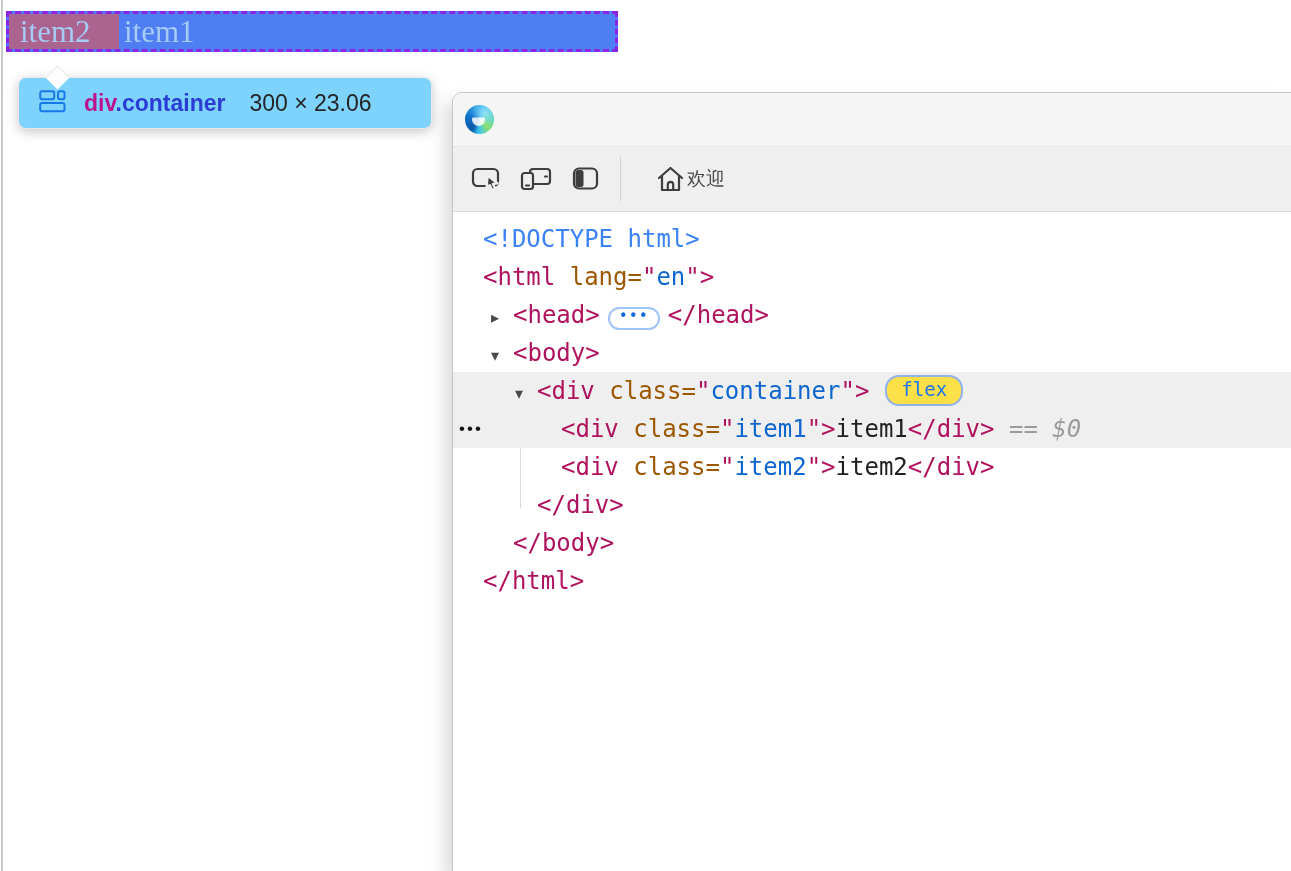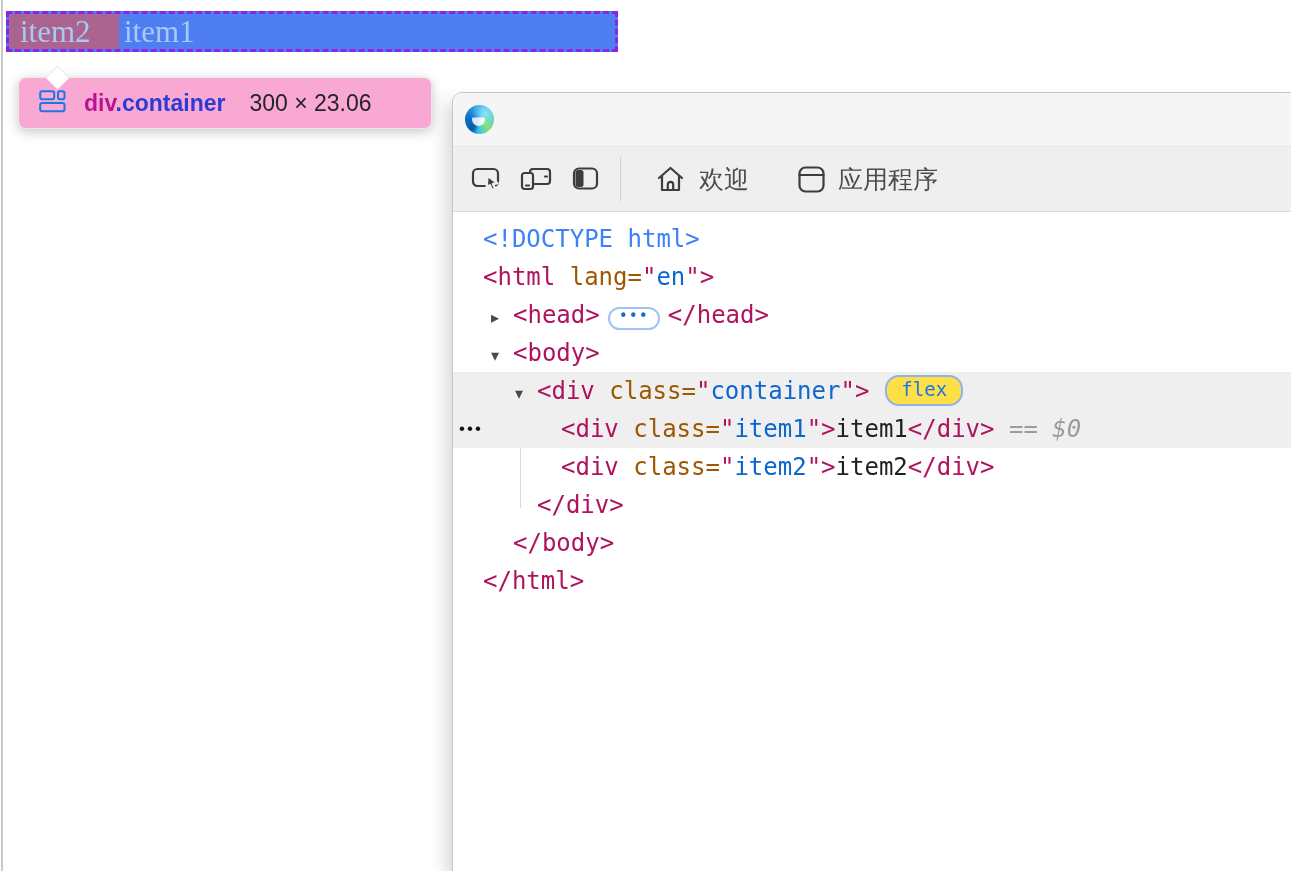--- a/index.html
+++ b/index.html
@@ -20,21 +20,21 @@
   .hl-text {
     position:absolute; top:0; height:100%; display:flex; align-items:center;
     font-family:"Liberation Serif", serif; font-size:31px; color:#a6cbf4; white-space:pre;
   }
   .hl-text.t2 { left:11px; }
   .hl-text.t1 { left:115px; }
 
   
   .tooltip {
     position:absolute; left:18px; top:77px; width:414px; height:52px;
-    background:#f9a8d4; border:1px solid #e9e9e9; border-radius:8px;
+    background:#7dd3fc; border:1px solid #e9e9e9; border-radius:8px;
     box-shadow:0 3px 12px rgba(0,0,0,.22);
     display:flex; align-items:center; padding:0 20px; z-index:30;
   }
   .tooltip::before {
     content:""; position:absolute; left:30px; top:-9px; width:16px; height:16px;
     background:#fff; transform:rotate(45deg);
     border-left:1px solid #e9e9e9; border-top:1px solid #e9e9e9;
   }
   .tt-flex-icon { flex:0 0 auto; margin-right:18px; }
   .tt-name { font-size:23px; font-weight:bold; white-space:pre; }
@@ -68,22 +68,22 @@
   .title-text { font-size:21px; color:#7a7a7a; white-space:nowrap; }
 
   .toolbar {
     height:65px; background:#efefef; border-bottom:1px solid #dcdcdc;
     display:flex; align-items:stretch; position:relative;
   }
   .toolbtn { width:50px; display:flex; align-items:center; justify-content:center; }
   .toolbtn:first-child { margin-left:8px; }
   .tsep { width:1px; background:#d2d2d2; margin:10px 9px; }
   .tab {
-    display:flex; align-items:center; gap:12px; padding:0 24px;
-    font-size:25px; color:#4c4c4c; position:relative; white-space:nowrap;
+    display:flex; align-items:center; padding:0 24px;
+    font-size:19px; color:#4c4c4c; position:relative; white-space:nowrap;
   }
   .tab.active { background:#ffffff; color:#151515; }
   .tab-underline {
     position:absolute; left:5px; right:5px; bottom:0; height:7px;
     border-radius:4px; background:#0f80e8;
   }
   .icon { stroke:#3d3d3d; stroke-width:2.2; fill:none; stroke-linecap:round; stroke-linejoin:round; }
 
   
   .code-panel { position:relative; padding-top:8px; height:665px; overflow:hidden;
@@ -172,27 +172,20 @@
     <div class="tab">
       <svg class="icon" width="33" height="30" viewBox="0 0 33 30">
         <path d="M5 14 L16.5 4 L28 14"></path>
         <path d="M8 12 V26 H25 V12"></path>
         <path d="M13.8 26 v-5.5 a2.7 2.7 0 0 1 5.4 0 V26"></path>
       </svg>
       <span>欢迎</span>
     </div>
 
 
-    <div class="tab">
-      <svg class="icon" width="29" height="29" viewBox="0 0 29 29">
-        <rect x="2.5" y="2.5" width="24" height="24" rx="6"></rect>
-        <line x1="2.5" y1="10" x2="26.5" y2="10"></line>
-      </svg>
-      <span>应用程序</span>
-    </div>
 
   </div>
 
   <div class="code-panel" id="code-panel">
     <div class="indent-guide"></div>
     <div id="code-lines">
         <div class="code-line" style="padding-left: 30px;"><span class="tk-muted">&lt;!DOCTYPE html&gt;</span></div>
         <div class="code-line" style="padding-left: 30px;"><span class="tk-tag">&lt;html</span><span class="tk-plain"> </span><span class="tk-attr">lang=</span><span class="tk-tag">"</span><span class="tk-val">en</span><span class="tk-tag">"</span><span class="tk-tag">&gt;</span></div>
         <div class="code-line" style="padding-left: 60px;"><span class="tw">▸</span><span class="tk-tag">&lt;head&gt;</span><span class="pill">•••</span><span class="tk-tag">&lt;/head&gt;</span></div>
         <div class="code-line" style="padding-left: 60px;"><span class="tw">▾</span><span class="tk-tag">&lt;body&gt;</span></div>

